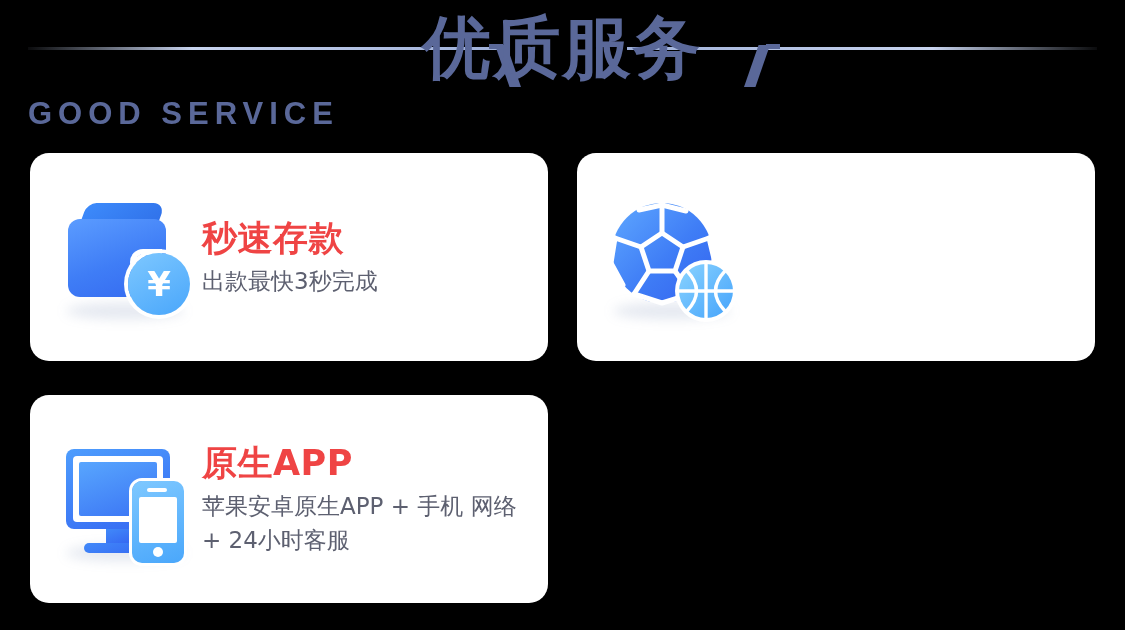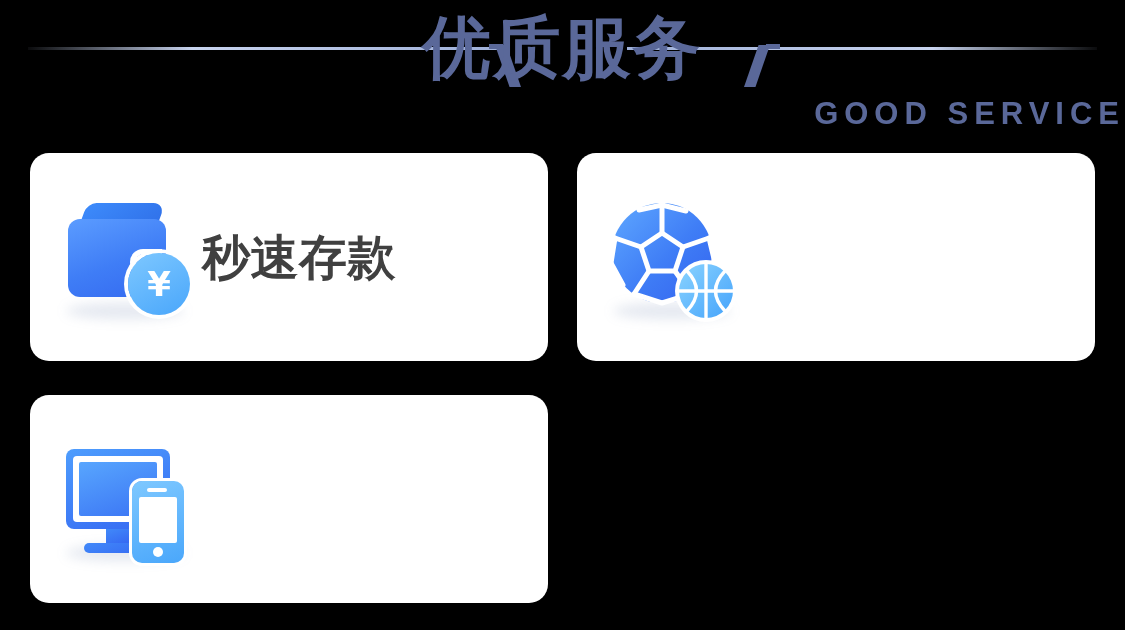--- a/index.html
+++ b/index.html
@@ -88,21 +88,21 @@
     color: #5a6899;
     letter-spacing: 2px;
     font-family: "DejaVu Sans", "Liberation Sans", sans-serif;
   }
 
   .title-en {
     position: absolute;
     top: 96px;
     left: 0;
     width: 1125px;
-    text-align: right;
+    text-align: left;
     font-size: 31px;
     font-weight: bold;
     line-height: 36px;
     color: #5a6899;
     letter-spacing: 6px;
     font-family: "Liberation Sans", sans-serif;
     padding-left: 28px;
   }
 
   
@@ -137,24 +137,24 @@
   }
 
   .card-text {
     margin-left: 10px;
     flex: 1 1 auto;
     min-width: 0;
     padding-right: 10px;
   }
 
   .card-title {
-    font-size: 48px;
+    font-size: 35px;
     font-weight: bold;
     line-height: 42px;
-    color: #404040;
+    color: #ef4444;
     letter-spacing: 0.5px;
     font-family: "DejaVu Sans", "Liberation Sans", sans-serif;
     white-space: nowrap;
   }
 
   .card-desc {
     margin-top: 5px;
     font-size: 23px;
     line-height: 34px;
     color: #5d6070;
@@ -402,20 +402,21 @@
         <div class="wallet-flap"></div>
         <div class="wallet-body"></div>
         <div class="wallet-clasp"></div>
         <div class="wallet-clasp-dot"></div>
         <div class="coin">
           <span class="coin-glyph">¥</span>
         </div>
       </div>
       <div class="card-text">
         <div class="card-title">秒速存款</div>
+        <div class="card-desc">出款最快3秒完成</div>
       </div>
     </div>
 
     <div class="card">
       <div class="icon-wrap">
         <div class="icon-shadow"></div>
         <svg class="ball-svg" width="128" height="126" viewBox="0 0 128 126">
           <defs>
             <linearGradient id="soccerGrad" x1="0" y1="0" x2="1" y2="1">
               <stop offset="0%" stop-color="#5fa8ff"></stop>
@@ -463,16 +464,21 @@
         <div class="monitor-outer"></div>
         <div class="monitor-inner-white"></div>
         <div class="monitor-screen"></div>
         <div class="monitor-neck"></div>
         <div class="monitor-base"></div>
         <div class="phone"></div>
         <div class="phone-speaker"></div>
         <div class="phone-screen"></div>
         <div class="phone-home"></div>
       </div>
+      <div class="card-text">
+        <div class="card-title">原生APP</div>
+        <div class="card-desc">苹果安卓原生APP + 手机
+网络 + 24小时客服</div>
+      </div>
     </div>
 
   </div>
 </div>
 
 </body></html>

